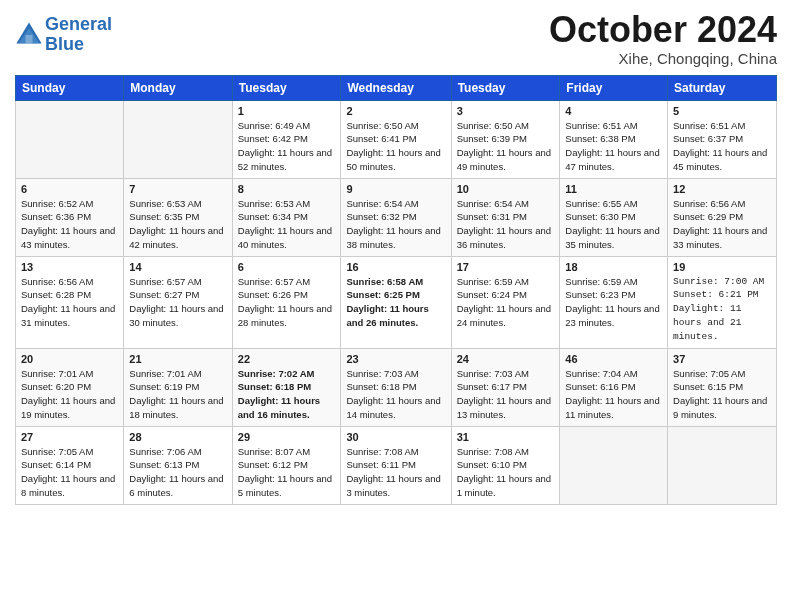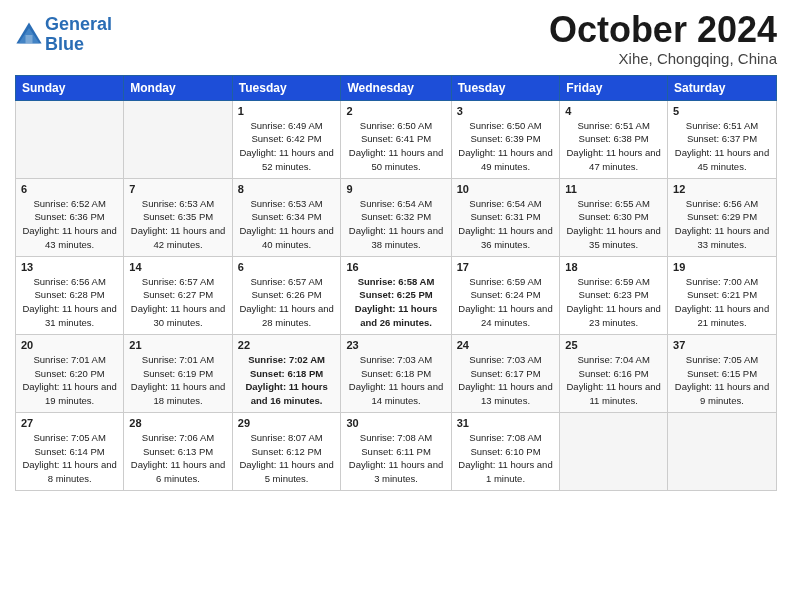--- a/index.html
+++ b/index.html
@@ -84,21 +84,20 @@
       background: #fff;
     }
     .day-number {
       font-size: 11px;
       font-weight: bold;
       display: block;
       margin-bottom: 2px;
     }
     .day-info {
       line-height: 1.45;
-      text-align: center;
     }
   </style>
 </head>
 <body>
 
 <div class="page">
   <div class="header">
     <div class="logo">
       <svg class="logo-icon" viewBox="0 0 40 40">
         <polygon points="20,2 38,32 2,32" fill="#2a6db5"></polygon>
@@ -239,21 +238,21 @@
 Daylight: 11 hours and 24 minutes.</div>
           </td>
           <td>
             <span class="day-number">18</span>
             <div class="day-info" style="white-space: pre-line;">Sunrise: 6:59 AM
 Sunset: 6:23 PM
 Daylight: 11 hours and 23 minutes.</div>
           </td>
           <td>
             <span class="day-number">19</span>
-            <div class="day-info" style="white-space: pre-line;">Sunrise: 7:00 AM
+            <div class="day-info" style="white-space: pre-line; font-family: Liberation Mono, monospace;">Sunrise: 7:00 AM
 Sunset: 6:21 PM
 Daylight: 11 hours and 21 minutes.</div>
           </td>
         </tr>
         <tr>
           <td>
             <span class="day-number">20</span>
             <div class="day-info" style="white-space: pre-line;">Sunrise: 7:01 AM
 Sunset: 6:20 PM
 Daylight: 11 hours and 19 minutes.</div>
@@ -276,21 +275,21 @@
 Sunset: 6:18 PM
 Daylight: 11 hours and 14 minutes.</div>
           </td>
           <td>
             <span class="day-number">24</span>
             <div class="day-info" style="white-space: pre-line;">Sunrise: 7:03 AM
 Sunset: 6:17 PM
 Daylight: 11 hours and 13 minutes.</div>
           </td>
           <td>
-            <span class="day-number">25</span>
+            <span class="day-number">46</span>
             <div class="day-info" style="white-space: pre-line;">Sunrise: 7:04 AM
 Sunset: 6:16 PM
 Daylight: 11 hours and 11 minutes.</div>
           </td>
           <td>
             <span class="day-number">37</span>
             <div class="day-info" style="white-space: pre-line;">Sunrise: 7:05 AM
 Sunset: 6:15 PM
 Daylight: 11 hours and 9 minutes.</div>
           </td>

